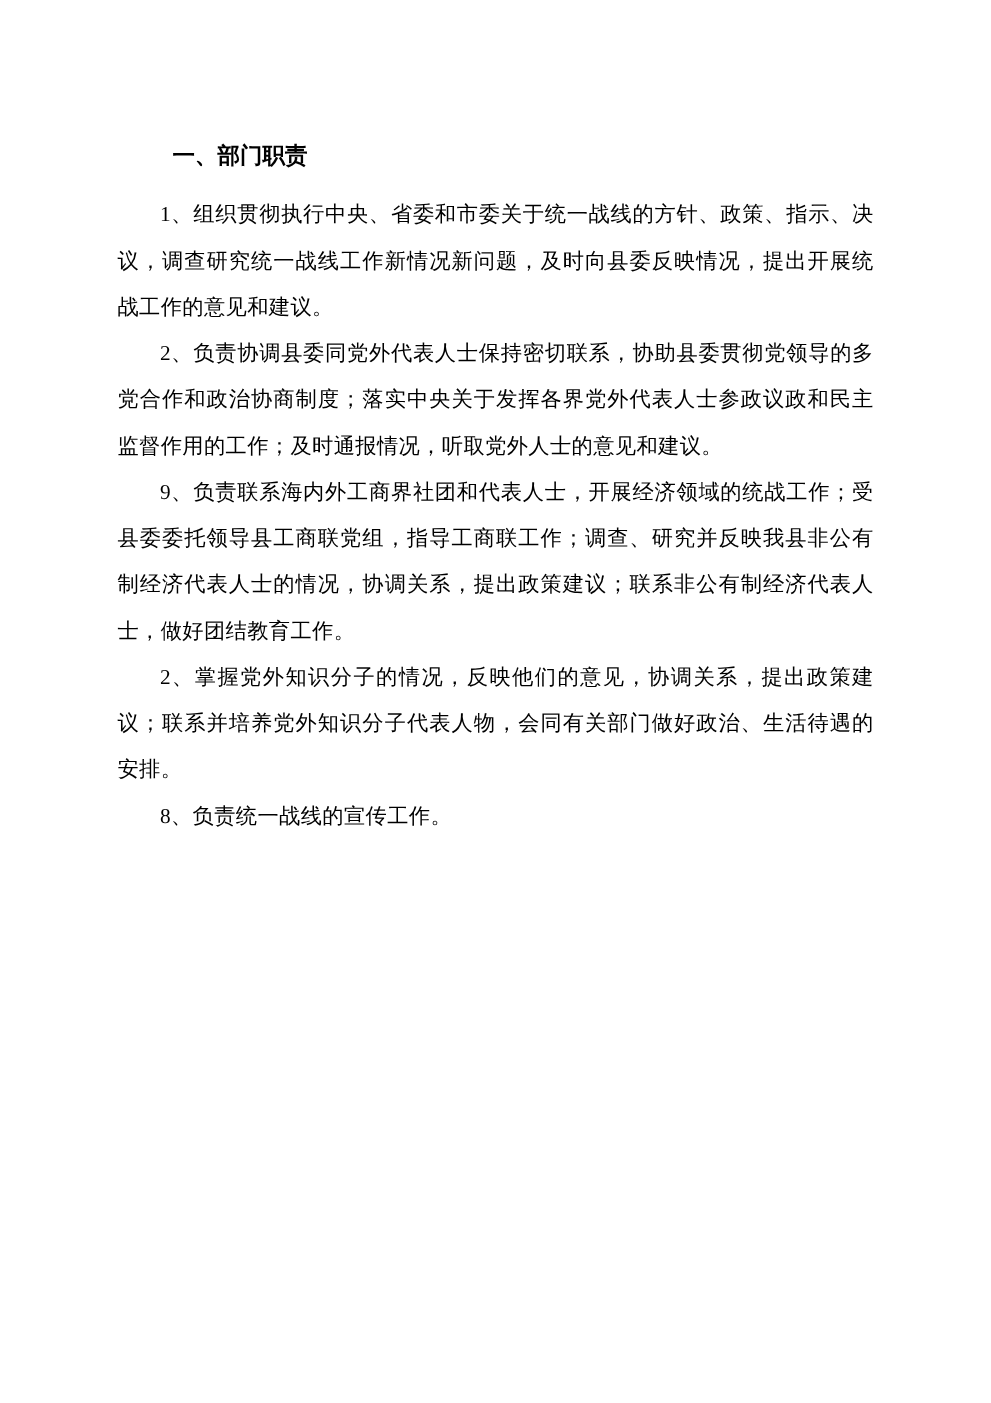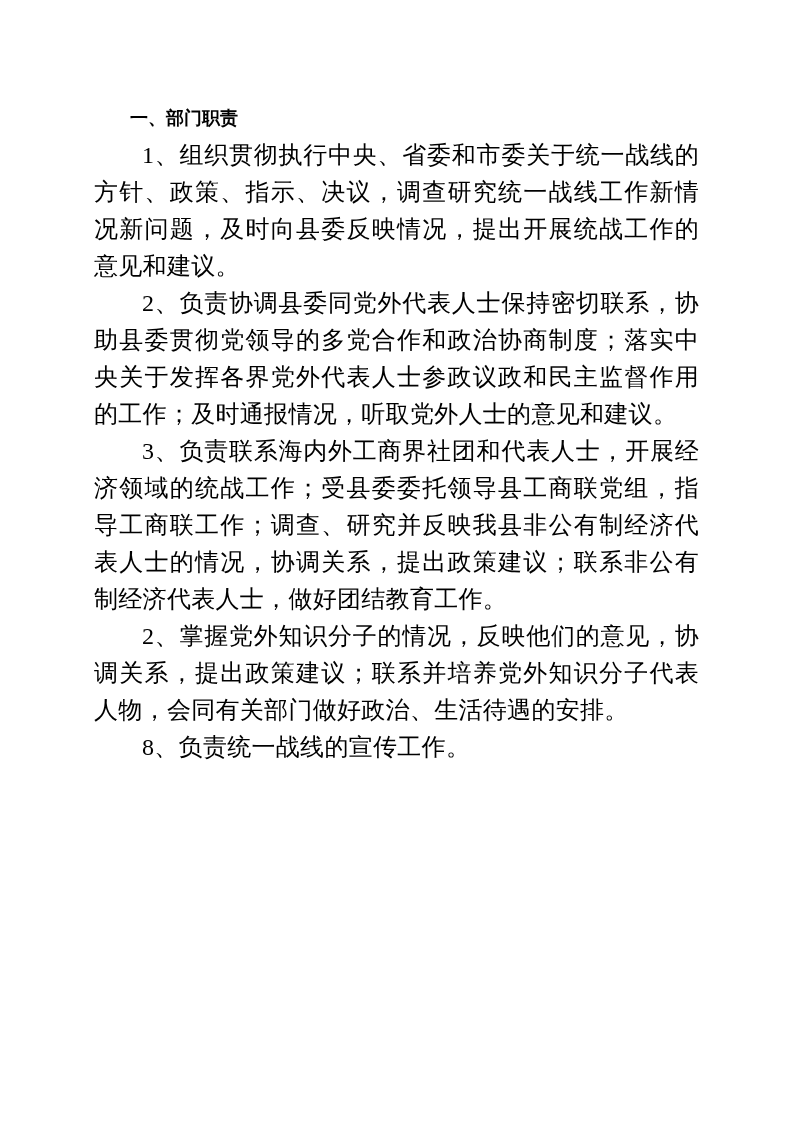--- a/index.html
+++ b/index.html
@@ -15,40 +15,40 @@
     overflow: hidden;
   }
   .page {
     box-sizing: border-box;
     width: 793px;
     height: 1122px;
     padding: 100px 94px 60px 94px;
     background: #ffffff;
   }
   .doc-title {
-    margin: 0;
+    margin: 8px;
     font-size: 18px;
     line-height: 37px;
     font-weight: bold;
     text-indent: 2em;
-    font-family: Liberation Serif, serif;
+    font-family: Liberation Mono, monospace;
   }
   .doc-para {
     margin: 0;
-    font-size: 24px;
+    font-size: 17px;
     line-height: 37px;
     text-indent: 2em;
     text-align: justify;
     text-justify: inter-ideograph;
     letter-spacing: 0.3px;
   }
 </style>
 </head>
 <body>
 
 <div class="page">
   <h1 class="doc-title">一、部门职责</h1>
   <p class="doc-para">1、组织贯彻执行中央、省委和市委关于统一战线的方针、政策、指示、决议，调查研究统一战线工作新情况新问题，及时向县委反映情况，提出开展统战工作的意见和建议。</p>
   <p class="doc-para">2、负责协调县委同党外代表人士保持密切联系，协助县委贯彻党领导的多党合作和政治协商制度；落实中央关于发挥各界党外代表人士参政议政和民主监督作用的工作；及时通报情况，听取党外人士的意见和建议。</p>
-  <p class="doc-para">3、负责联系海内外工商界社团和代表人士，开展经济领域的统战工作；受县委委托领导县工商联党组，指导工商联工作；调查、研究并反映我县非公有制经济代表人士的情况，协调关系，提出政策建议；联系非公有制经济代表人士，做好团结教育工作。</p>
+  <p class="doc-para">9、负责联系海内外工商界社团和代表人士，开展经济领域的统战工作；受县委委托领导县工商联党组，指导工商联工作；调查、研究并反映我县非公有制经济代表人士的情况，协调关系，提出政策建议；联系非公有制经济代表人士，做好团结教育工作。</p>
   <p class="doc-para">2、掌握党外知识分子的情况，反映他们的意见，协调关系，提出政策建议；联系并培养党外知识分子代表人物，会同有关部门做好政治、生活待遇的安排。</p>
   <p class="doc-para">8、负责统一战线的宣传工作。</p>
 </div>
 
 </body></html>

